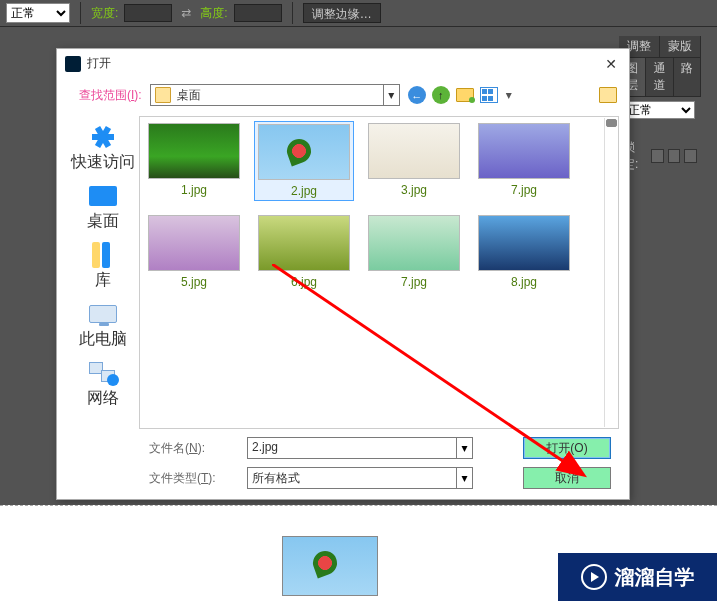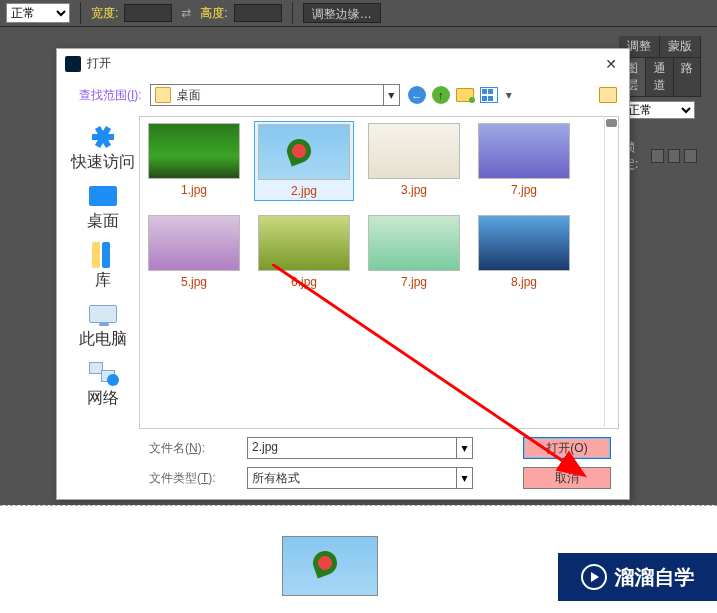--- a/index.html
+++ b/index.html
@@ -17,21 +17,21 @@
   .top-toolbar {
     background: #535353;
     height: 27px;
     display: flex;
     align-items: center;
     color: #ccc;
     padding-left: 6px;
     gap: 6px;
     border-bottom: 1px solid #2b2b2b;
   }
-  .top-toolbar label { color: #fde047; }
+  .top-toolbar label { color: #84cc16; }
   .top-toolbar select {
     height: 20px;
     width: 64px;
     background: #fff;
     border: 1px solid #888;
     font-size: 12px;
   }
   .top-toolbar .num-field {
     width: 48px;
     height: 18px;
@@ -132,21 +132,21 @@
     font-size: 14px;
     color: #333;
   }
 
   .lookup-row {
     display: flex;
     align-items: center;
     gap: 8px;
     padding: 6px 10px 6px 22px;
   }
-  .lookup-label { color:#8b5cf6; }
+  .lookup-label { color:#ec4899; }
   .lookup-label u { text-decoration: underline; }
   .lookup-combo {
     display:flex;
     align-items:center;
     border:1px solid #7a7a7a;
     height:22px;
     width:250px;
     background:#fff;
   }
   .lookup-combo .folder-icn {
@@ -236,21 +236,21 @@
 
   .file-item{
     width:100px;
     display:flex;flex-direction:column;align-items:center;gap:4px;
     padding:2px;
   }
   .file-item.selected{border:1px solid #4aa3ff;background:#e4f1ff;}
   .thumb{
     width:92px;height:56px;border:1px solid #bbb;background:#888;
   }
-  .file-item .fname{text-align:center;color:#c2410c;}
+  .file-item .fname{text-align:center;color:#4d7c0f;}
 
   
   .th1{background:linear-gradient(#2a7a1c,#3aa524 60%,#274d18);}
   .th2{background:linear-gradient(#87c7f0,#a6d7f5);position:relative;}
   .th2::after{content:'';position:absolute;left:28px;top:14px;width:24px;height:24px;background:radial-gradient(circle,#e94545 40%,#2a7a1c 42%);border-radius:50% 50% 50% 0;transform:rotate(-20deg);}
   .th3{background:linear-gradient(#f5f2ea,#e7e0cf);}
   .th4{background:linear-gradient(#9ea8e4,#6b62c7);}
   .th5{background:linear-gradient(#d9c3df,#b080c4);}
   .th6{background:linear-gradient(#c9d97f,#7a9a2a);}
   .th7{background:linear-gradient(#c8e8d0,#7acca0);}
@@ -259,21 +259,21 @@
   
   .bottom-rows{
     padding: 4px 18px 10px 92px;
     display:flex;flex-direction:column;gap:8px;
   }
   .row{display:flex;align-items:center;gap:18px;}
   .row label{width:80px;color:#666;}
   .row .combo{flex:1;max-width:246px;height:22px;display:flex;border:1px solid #7a7a7a;background:#fff;}
   .row .combo .txt{flex:1;padding:2px 4px;color:#333;}
   .row .combo .arrow{width:16px;border-left:1px solid #7a7a7a;display:flex;align-items:center;justify-content:center;}
-  .row .btn{width:88px;height:22px;border:1px solid #7a7a7a;background:#fca5a5;color:#333;display:flex;align-items:center;justify-content:center;}
+  .row .btn{width:88px;height:22px;border:1px solid #7a7a7a;background:#86efac;color:#333;display:flex;align-items:center;justify-content:center;}
   .row .btn.primary{border:1px solid #1e74c0;box-shadow:inset 0 0 0 1px #7fbff2;}
 
   
   .annot-arrow{
     position:absolute;
     pointer-events:none;
     left:215px; top:215px;
     width:330px; height:220px;
   }
   .annot-arrow svg{width:100%;height:100%;}

